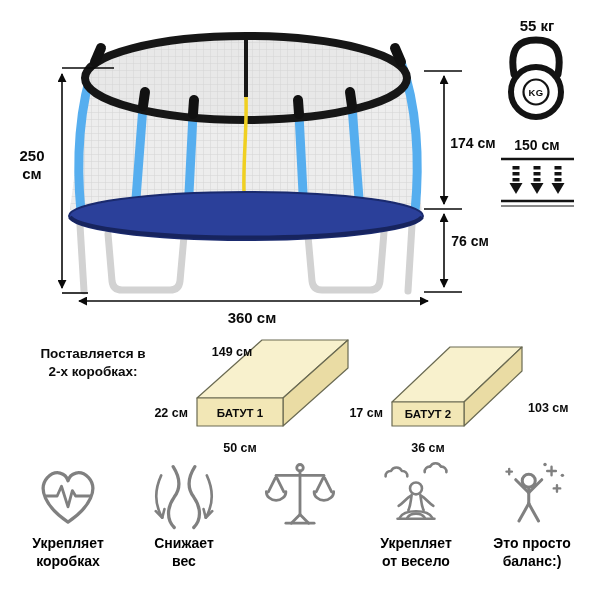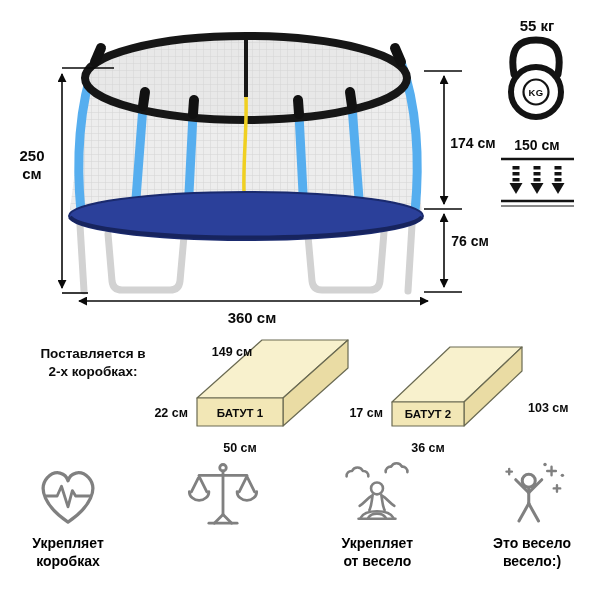--- a/index.html
+++ b/index.html
@@ -145,20 +145,31 @@
   <div class="benefits">
 
     <div class="benefit">
       <svg viewBox="0 0 70 70">
         <path class="icon-stroke" d="M35 59 C14 45 7 28 16 18 C24 10 33 14 35 21 C37 14 46 10 54 18 C63 28 56 45 35 59 Z"></path>
         <polyline class="icon-stroke" style="stroke-width:2.6" points="15,35 25,35 29,26 35,45 39,30 42,35 55,35"></polyline>
       </svg>
       <div class="lbl"><span>Укрепляет</span><br><span>коробках</span></div>
     </div>
 
+    <div class="benefit">
+      <svg viewBox="0 0 70 70">
+        <path class="icon-stroke" d="M25 8 C32 19 32 28 26 36 C19 46 19 57 26 64"></path>
+        <path class="icon-stroke" d="M45 8 C38 19 38 28 44 36 C51 46 51 57 44 64"></path>
+        <path class="icon-stroke" style="stroke-width:2.4" d="M14 16 C8 29 8 43 15 55"></path>
+        <polyline class="icon-stroke" style="stroke-width:2.4" points="9,49 15,55 17,47"></polyline>
+        <path class="icon-stroke" style="stroke-width:2.4" d="M56 16 C62 29 62 43 55 55"></path>
+        <polyline class="icon-stroke" style="stroke-width:2.4" points="53,47 55,55 61,49"></polyline>
+      </svg>
+      <div class="lbl"><span>Снижает</span><br><span>вес</span></div>
+    </div>
 
     <div class="benefit">
       <svg viewBox="0 0 70 70">
         <g class="icon-stroke" style="stroke-width:2.6">
           <circle cx="35" cy="9" r="3"></circle>
           <path d="M13 16 H57"></path>
           <path d="M35 12 V52"></path>
           <path d="M27 60 L35 52 L43 60"></path>
           <path d="M22 60 H48"></path>
           <path d="M13 17 L6 31 M13 17 L20 31"></path>
@@ -196,17 +207,17 @@
           <path d="M32 42 L41 58"></path>
         </g>
         <g class="icon-stroke" style="stroke-width:2.2">
           <path d="M53 8 v8 M49 12 h8"></path>
           <path d="M58 25 v6 M55 28 h6"></path>
           <path d="M14 10 v5 M11.5 12.5 h5"></path>
         </g>
         <circle cx="47" cy="6" r="1.6" fill="#808080"></circle>
         <circle cx="63" cy="16" r="1.6" fill="#808080"></circle>
       </svg>
-      <div class="lbl"><span>Это весело</span><br><span>весело:)</span></div>
+      <div class="lbl"><span>Это просто</span><br><span>баланс:)</span></div>
     </div>
 
   </div>
 </div>
 
 </body></html>

